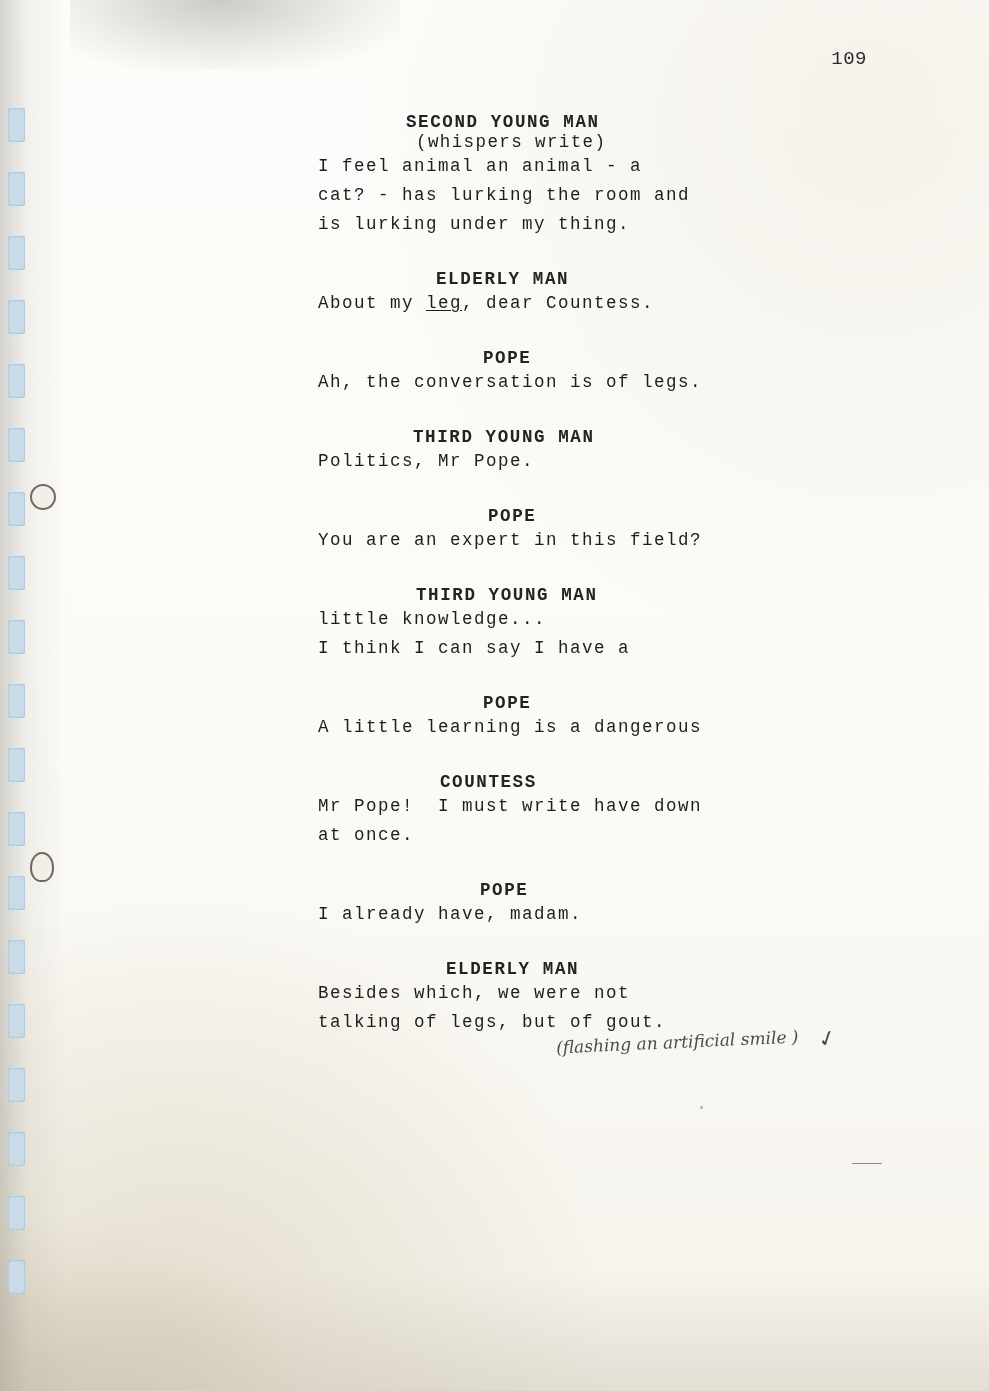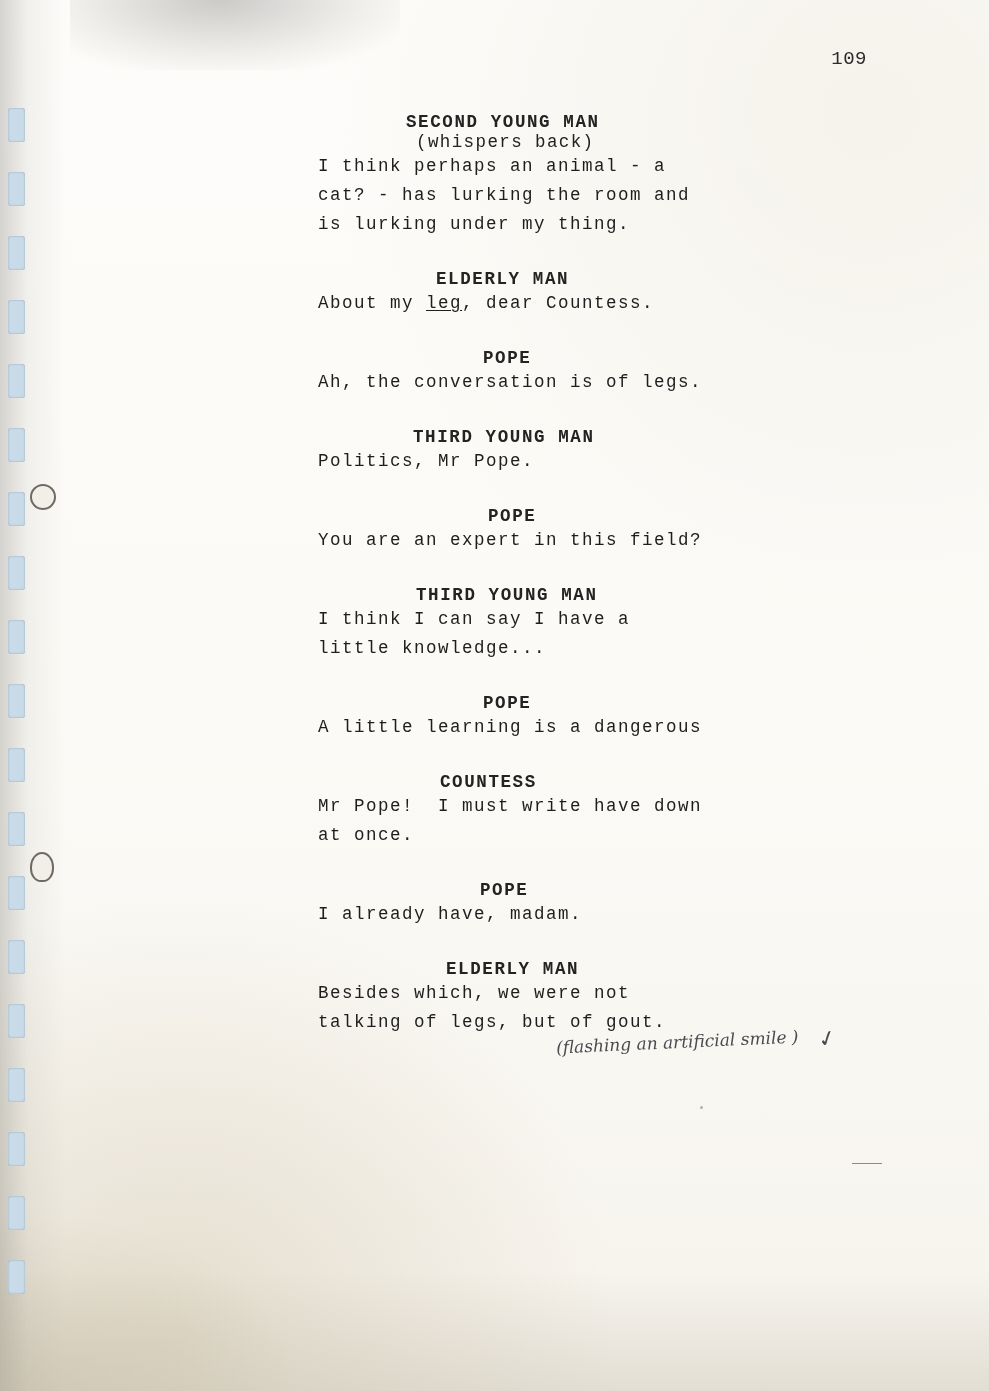--- a/index.html
+++ b/index.html
@@ -187,22 +187,22 @@
     <div class="hole" style="top:1260px"></div>
     <div class="ring" style="left:30px; top:484px"></div>
     <div class="ring r2" style="left:30px; top:852px"></div>
   </div>
 
   <div class="page-number">109</div>
 
   <div class="script" id="script-body">
       <div class="block">
         <div class="cue" style="padding-left: 88px;">SECOND YOUNG MAN</div>
-        <div class="paren" style="padding-left: 98px;">(whispers back)</div>
-        <div class="line">I think perhaps an animal - a</div>
+        <div class="paren" style="padding-left: 98px;">(whispers write)</div>
+        <div class="line">I feel animal an animal - a</div>
         <div class="line">cat? - has lurking the room and</div>
         <div class="line">is lurking under my thing.</div>
       </div>
       <div class="block">
         <div class="cue" style="padding-left: 118px;">ELDERLY MAN</div>
         <div class="line">About my <u>leg</u>, dear Countess.</div>
       </div>
       <div class="block">
         <div class="cue" style="padding-left: 165px;">POPE</div>
         <div class="line">Ah, the conversation is of legs.</div>
@@ -210,22 +210,22 @@
       <div class="block">
         <div class="cue" style="padding-left: 95px;">THIRD YOUNG MAN</div>
         <div class="line">Politics, Mr Pope.</div>
       </div>
       <div class="block">
         <div class="cue" style="padding-left: 170px;">POPE</div>
         <div class="line">You are an expert in this field?</div>
       </div>
       <div class="block">
         <div class="cue" style="padding-left: 98px;">THIRD YOUNG MAN</div>
+        <div class="line">little knowledge...</div>
         <div class="line">I think I can say I have a</div>
-        <div class="line">little knowledge...</div>
       </div>
       <div class="block">
         <div class="cue" style="padding-left: 165px;">POPE</div>
         <div class="line">A little learning is a dangerous</div>
       </div>
       <div class="block">
         <div class="cue" style="padding-left: 122px;">COUNTESS</div>
         <div class="line">Mr Pope!  I must write have down</div>
         <div class="line">at once.</div>
       </div>

